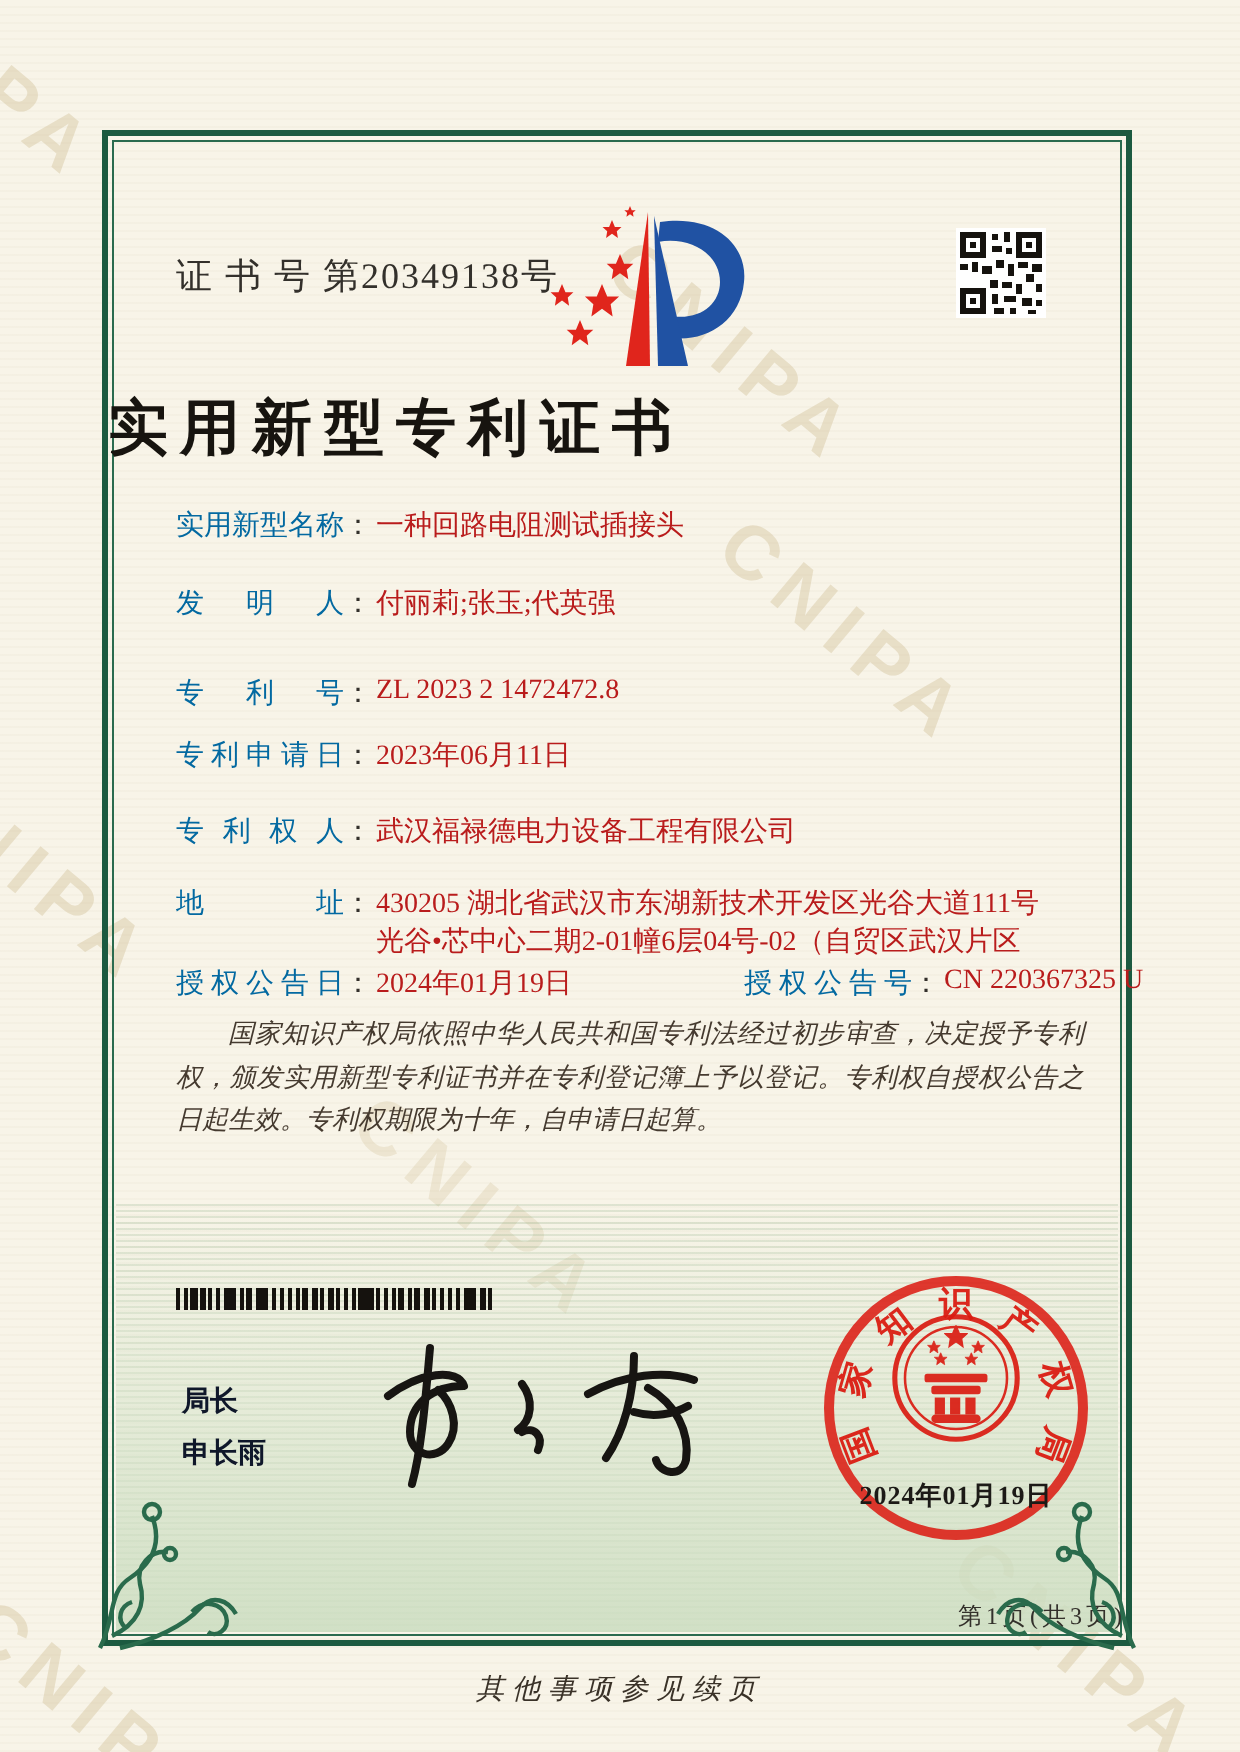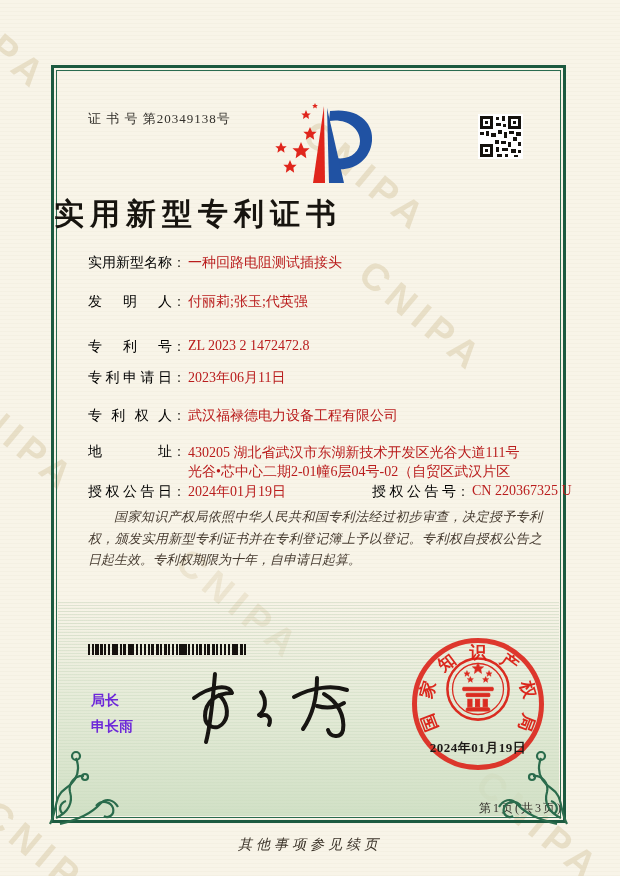--- a/index.html
+++ b/index.html
@@ -22,46 +22,46 @@
     position:absolute;left:51px;top:65px;width:515px;height:758px;
     border:3px solid #1c5a40;z-index:1;box-sizing:border-box;
   }
   .inner-line{position:absolute;inset:2px;border:1px solid #2a6b4f;pointer-events:none;}
   .guilloche{
     position:absolute;left:4px;right:4px;bottom:4px;height:215px;z-index:0;
     background:
       linear-gradient(180deg, rgba(224,234,213,0) 0%, rgba(216,229,205,0.55) 45%, rgba(205,222,194,0.9) 100%),
       repeating-linear-gradient(0deg, rgba(120,160,115,0.20) 0 1px, transparent 1px 3px);
   }
-  .cert-no{position:absolute;left:34px;top:42px;font-size:13px;letter-spacing:1px;color:#33302b;}
+  .cert-no{position:absolute;left:34px;top:58px;font-size:18px;letter-spacing:1px;color:#33302b;}
   .logo{position:absolute;left:216px;top:33px;}
   .qr{position:absolute;left:424px;top:46px;}
   .title{
     position:absolute;left:0;right:0;top:126px;
     font-size:30px;font-weight:bold;letter-spacing:6px;color:#17140f;
   }
   .frow{position:absolute;left:34px;font-size:14px;display:flex;align-items:flex-start;color:#33302b;white-space:nowrap;}
-  .f-label{display:inline-block;width:84px;text-align:justify;text-align-last:justify;color:#000000;}
+  .f-label{display:inline-block;width:84px;text-align:justify;text-align-last:justify;color:#0369a1;}
   .f-colon{display:inline-block;width:16px;}
   .f-value{color:#b91c1c;}
   .addr-lines{white-space:normal;width:365px;line-height:19px;}
   .legal{
     position:absolute;left:34px;top:438px;width:454px;
     font-size:13px;line-height:21.5px;color:#453a2f;text-align:justify;
     font-style:italic;
   }
   .legal p{margin:0 0 4px 0;text-indent:2em;}
   .barcode{
     position:absolute;left:34px;top:576px;width:160px;height:11px;z-index:2;
     background:
       repeating-linear-gradient(90deg,#15120e 0 2px,transparent 2px 4px),
       repeating-linear-gradient(90deg,#15120e 0 1px,transparent 1px 7px),
       repeating-linear-gradient(90deg,transparent 0 9px,#15120e 9px 11px,transparent 11px 17px);
   }
-  .signer{position:absolute;left:37px;z-index:2;font-family:"Liberation Sans","DejaVu Sans",sans-serif;font-size:14px;font-weight:600;color:#6d28d9;}
+  .signer{position:absolute;left:37px;z-index:2;font-family:"Liberation Sans","DejaVu Sans",sans-serif;font-size:14px;font-weight:600;color:#0f172a;}
   .signer.t{top:624px;}
   .signer.n{top:650px;}
   .signature{position:absolute;left:112px;top:596px;z-index:2;}
   .seal{position:absolute;left:349px;top:561px;width:150px;height:150px;z-index:3;}
   .seal-ring{position:absolute;inset:9px;border:5px solid rgba(220,30,20,0.88);border-radius:50%;}
   .seal-char{
     position:absolute;left:50%;top:50%;
     font-size:17px;font-weight:bold;color:rgba(218,28,18,0.95);
   }
   .seal-date{

